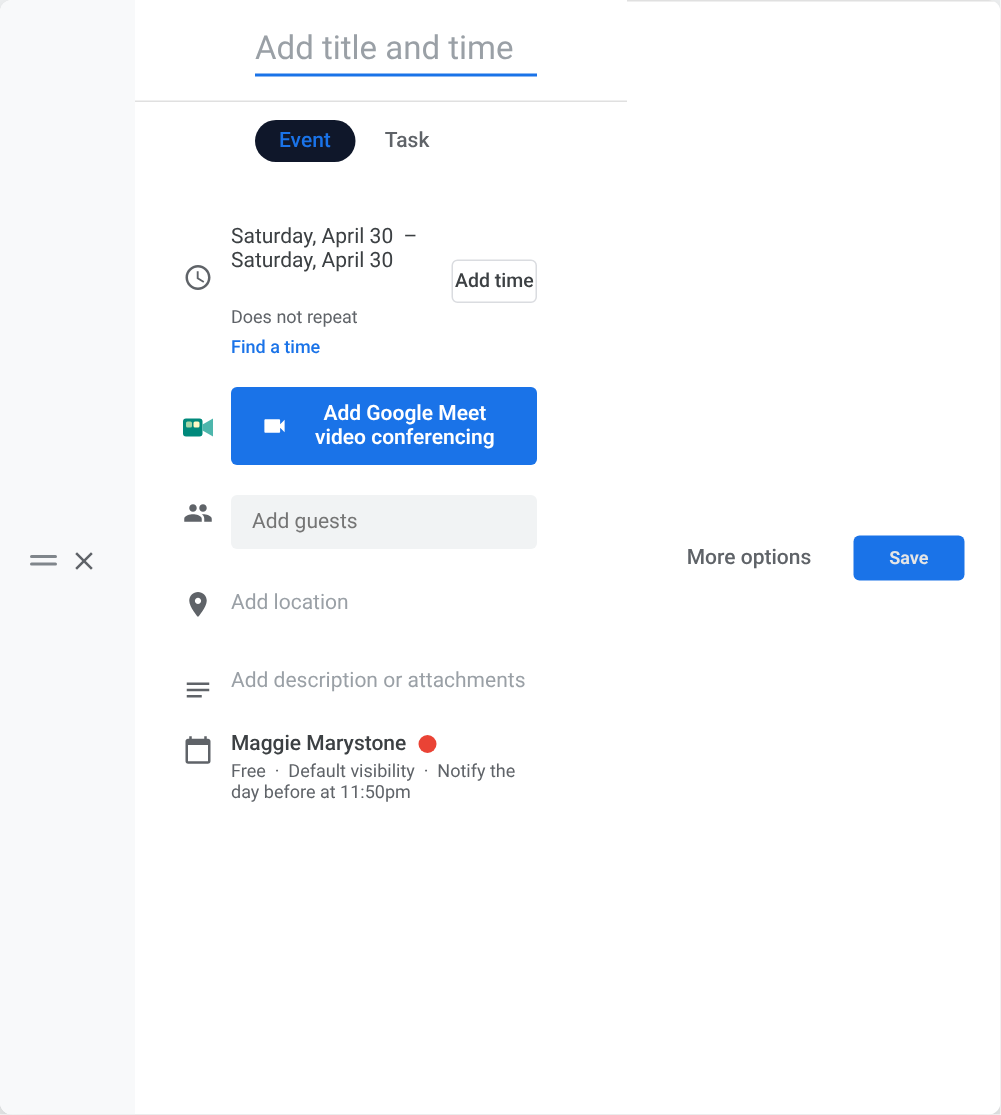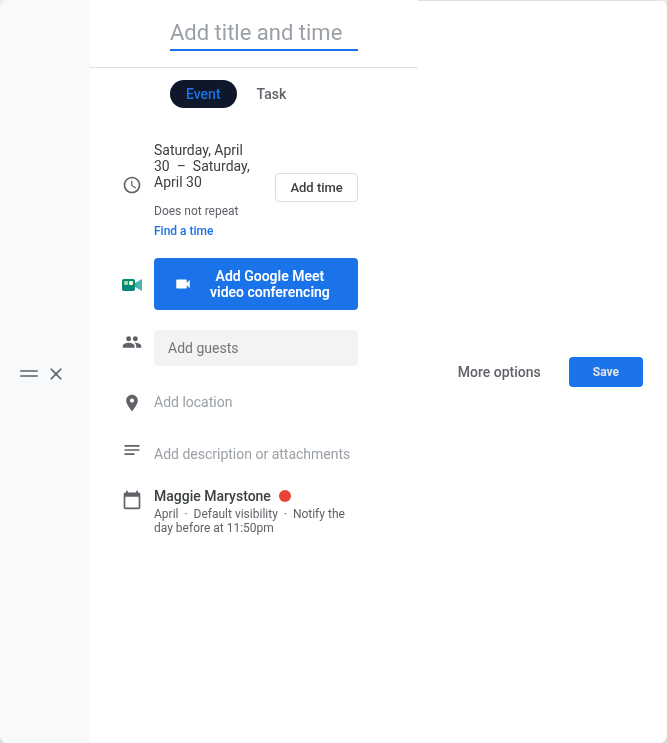--- a/index.html
+++ b/index.html
@@ -164,21 +164,21 @@
     .repeat-text {
       font-size: 12px;
       color: #5f6368;
       margin-top: 2px;
     }
 
     .add-time-btn {
       border: 1px solid #dadce0;
       background: #fff;
       border-radius: 4px;
-      padding: 6px 14px;
+      padding: 6px 1px;
       font-size: 13px;
       color: #3c4043;
       cursor: pointer;
       white-space: nowrap;
       font-weight: 500;
       margin-top: 43px;
     }
 
     .find-time-link {
       color: #1a73e8;
@@ -382,21 +382,21 @@
       <div class="row-icon svg-icon">
         <svg viewBox="0 0 24 24">
           <path d="M12 2C8.13 2 5 5.13 5 9c0 5.25 7 13 7 13s7-7.75 7-13c0-3.87-3.13-7-7-7zm0 9.5c-1.38 0-2.5-1.12-2.5-2.5s1.12-2.5 2.5-2.5 2.5 1.12 2.5 2.5-1.12 2.5-2.5 2.5z"></path>
         </svg>
       </div>
       <div class="row-content">
         <span class="location-text">Add location</span>
       </div>
     </div>
 
-    <div class="row" style="align-items:flex-start;">
+    <div class="row" style="align-items:flex-end;">
       <div class="row-icon svg-icon">
         <svg viewBox="0 0 24 24">
           <path d="M3 18h12v-2H3v2zm0-5h18v-2H3v2zm0-7v2h18V6H3z"></path>
         </svg>
       </div>
       <div class="row-content">
         <span class="desc-text">Add description or attachments</span>
       </div>
     </div>
 
@@ -405,21 +405,21 @@
         <svg viewBox="0 0 24 24">
           <path d="M20 3h-1V1h-2v2H7V1H5v2H4c-1.1 0-2 .9-2 2v16c0 1.1.9 2 2 2h16c1.1 0 2-.9 2-2V5c0-1.1-.9-2-2-2zm0 18H4V8h16v13z"></path>
         </svg>
       </div>
       <div class="row-content">
         <div class="calendar-owner">
           <span>Maggie Marystone</span>
           <span class="status-dot"></span>
         </div>
         <div class="calendar-meta">
-          <span>April</span>
+          <span>Free</span>
           &nbsp;·&nbsp;
           <span>Default visibility</span>
           &nbsp;·&nbsp;
           <span>Notify the day before at 11:50pm</span>
         </div>
       </div>
     </div>
 
   </div>
 

